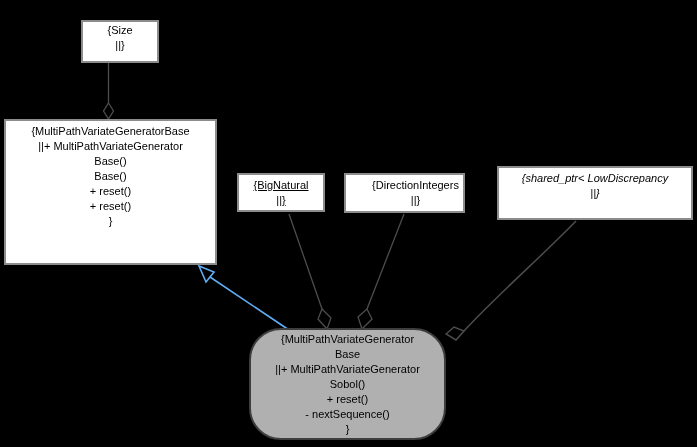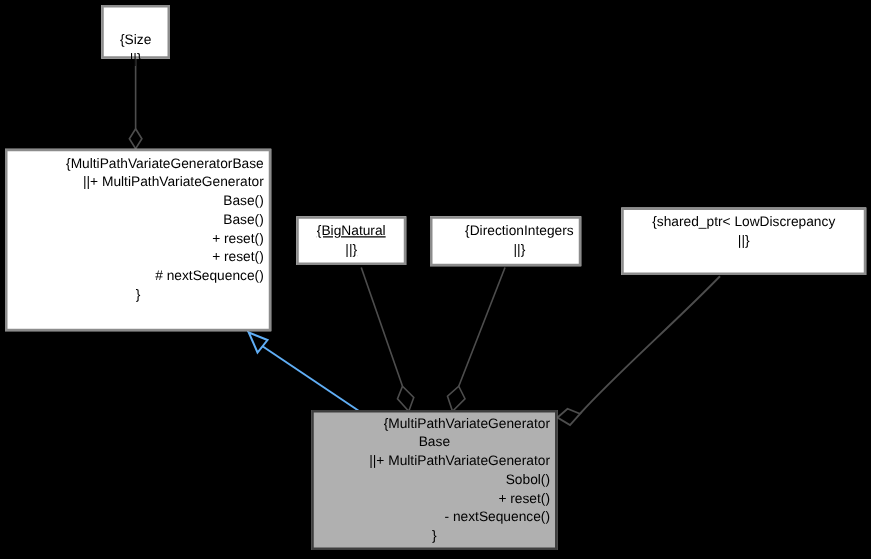--- a/index.html
+++ b/index.html
@@ -27,34 +27,34 @@
     color: #000000;
     font-size: 11px;
     z-index: 2;
     padding: 3px 4px 0 4px;
     cursor: pointer;
   }
   .node .ln {
     height: 15px;
     line-height: 15px;
     white-space: nowrap;
-    text-align: right;
+    text-align: center;
   }
   .node .c { text-align: center; }
   .node.focus {
     background: #b0b0b0;
     border-color: #3e3e3e;
     padding-top: 2px;
   }
-  #node-size            { left: 81px;  top: 4px;   width: 55px;  height: 43px;  padding-top: 19px; }
+  #node-size            { left: 81px;  top: 20px;   width: 78px;  height: 43px;  padding-top: 1px; }
   #node-base            { left: 4px;   top: 119px; width: 213px; height: 146px; }
   #node-bignatural      { left: 237px; top: 173px; width: 88px;  height: 39px; text-decoration: underline;  }
   #node-directionints   { left: 344px; top: 173px; width: 121px; height: 40px; padding-left: 26px;  }
-  #node-sharedptr       { left: 497px; top: 166px; width: 196px; height: 54px;  }
-  #node-sobol           { left: 249px; top: 328px; width: 197px; height: 112px; }
+  #node-sharedptr       { left: 497px; top: 166px; width: 196px; height: 54px; font-style: italic;  }
+  #node-sobol           { left: 249px; top: 328px; width: 197px; height: 112px; border-radius: 32px; }
 </style>
 </head>
 <body>
 
 <div class="stage">
 
   <svg class="edges" viewBox="0 0 697 447" xmlns="http://www.w3.org/2000/svg">
 
     <g stroke="#4d4d4d" stroke-width="1.3" fill="none">
       <line x1="108.5" y1="47" x2="108.5" y2="103"></line>
@@ -87,21 +87,20 @@
     <div class="ln c">||}</div>
   </div>
 
   <div class="node" id="node-base">
     <div class="ln">{MultiPathVariateGeneratorBase</div>
     <div class="ln">||+ MultiPathVariateGenerator</div>
     <div class="ln">Base()</div>
     <div class="ln">Base()</div>
     <div class="ln">+ reset()</div>
     <div class="ln">+ reset()</div>
-    <div class="ln"># nextSequence()</div>
     <div class="ln c">}</div>
   </div>
 
   <div class="node" id="node-bignatural">
     <div class="ln c">{BigNatural</div>
     <div class="ln c">||}</div>
   </div>
 
   <div class="node" id="node-directionints">
     <div class="ln c">{DirectionIntegers</div>

